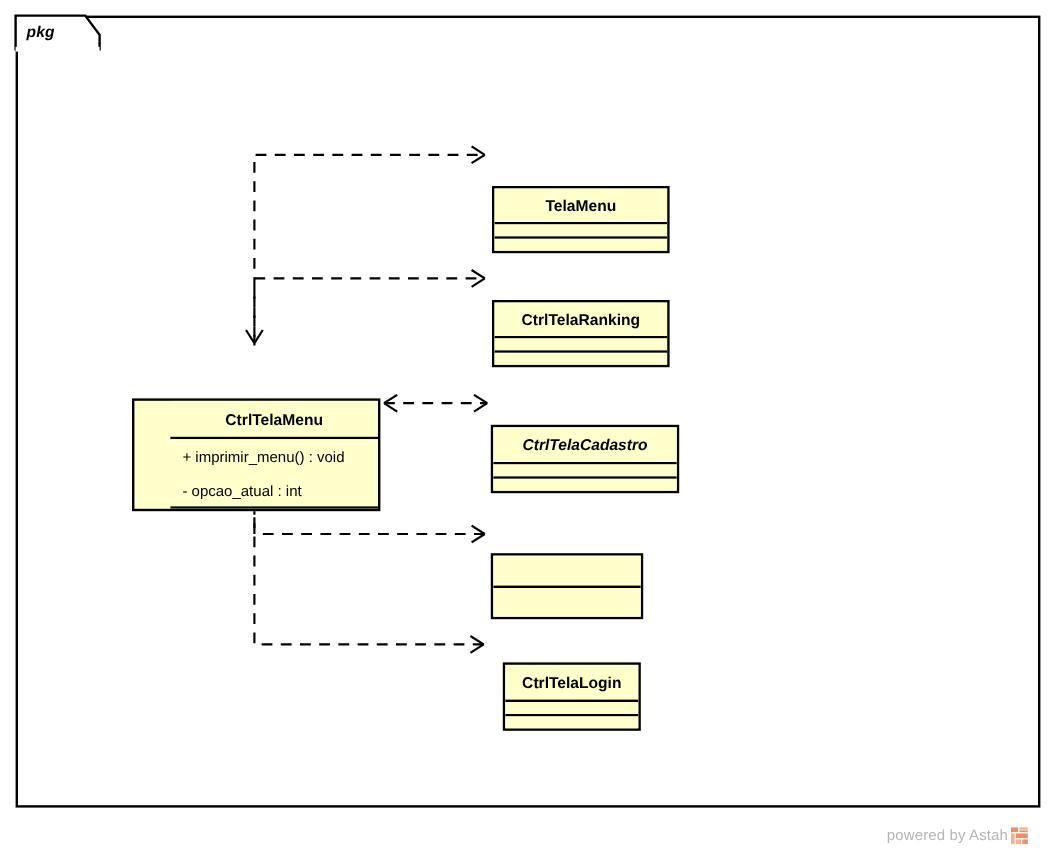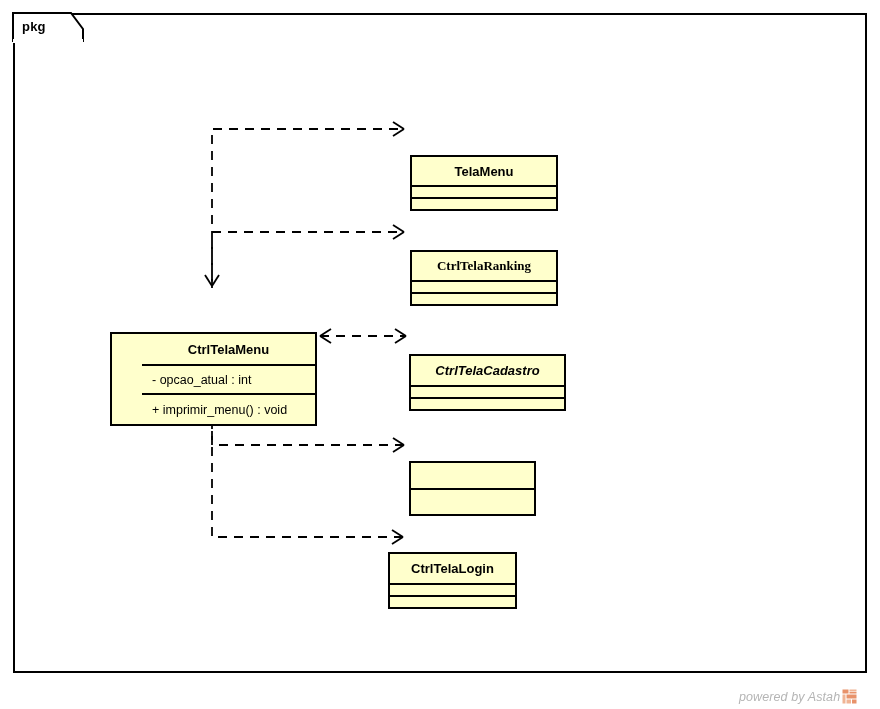--- a/index.html
+++ b/index.html
@@ -32,20 +32,21 @@
     border: 2px solid #000000;
     background: transparent;
   }
   .pkg-tab-label {
     position: absolute;
     font-size: 13px;
     font-weight: bold;
     color: #000000;
     letter-spacing: 0.2px;
     white-space: nowrap;
+    font-style: italic;
   }
 
   
   .uml-class {
     position: absolute;
     box-sizing: border-box;
     border: 2px solid #000000;
     background: #ffffcc;
     display: flex;
     flex-direction: column;
@@ -89,23 +90,21 @@
     top: 0;
     width: 880px;
     height: 709px;
     pointer-events: none;
   }
 
   
   .watermark {
     position: absolute;
     display: flex;
-    align-items: center;
     gap: 2px;
-    font-style: italic;
   }
   .watermark-text {
     font-size: 12.5px;
     color: #b5b5b5;
     white-space: nowrap;
     letter-spacing: 0.1px;
   }
   .watermark-logo {
     width: 15px;
     height: 15px;
@@ -177,40 +176,40 @@
         </g>
       </g>
     </svg>
 
   <div id="class-layer">
       <div class="uml-class" style="left: 410px; top: 111px; width: 148px; height: 56px; background: rgb(255, 255, 204);">
         <div class="uml-name" style="height: 30px; flex: 0 0 30px;">TelaMenu</div>
         <div class="uml-compartment empty divider" style="flex: 1 1 0px;"></div>
         <div class="uml-compartment empty" style="flex: 1 1 0px;"></div>
       </div>
-      <div class="uml-class" style="left: 410px; top: 206px; width: 148px; height: 56px; background: rgb(255, 255, 204); font-family: Liberation Serif, serif;">
+      <div class="uml-class" style="left: 410px; top: 206px; width: 148px; height: 56px; background: rgb(255, 255, 204);">
         <div class="uml-name" style="height: 30px; flex: 0 0 30px;">CtrlTelaRanking</div>
         <div class="uml-compartment empty divider" style="flex: 1 1 0px;"></div>
         <div class="uml-compartment empty" style="flex: 1 1 0px;"></div>
       </div>
       <div class="uml-class" style="left: 110px; top: 288px; width: 207px; height: 94px; background: rgb(255, 255, 204); padding-left: 30px;">
         <div class="uml-name" style="height: 32px; flex: 0 0 32px;">CtrlTelaMenu</div>
+        <div class="uml-compartment" style="flex: 1 1 auto;">+ imprimir_menu() : void</div>
         <div class="uml-compartment divider" style="flex: 0 0 29px;">- opcao_atual : int</div>
-        <div class="uml-compartment" style="flex: 1 1 auto;">+ imprimir_menu() : void</div>
       </div>
       <div class="uml-class" style="left: 409px; top: 310px; width: 157px; height: 57px; background: rgb(255, 255, 204);">
         <div class="uml-name" style="height: 31px; flex: 0 0 31px; font-style: italic;">CtrlTelaCadastro</div>
         <div class="uml-compartment empty divider" style="flex: 1 1 0px;"></div>
         <div class="uml-compartment empty" style="flex: 1 1 0px;"></div>
       </div>
       <div class="uml-class" style="left: 409px; top: 417px; width: 127px; height: 55px; background: rgb(255, 255, 204);">
         <div class="uml-compartment empty divider" style="flex: 1 1 0px;"></div>
         <div class="uml-compartment empty" style="flex: 1 1 0px;"></div>
       </div>
-      <div class="uml-class" style="left: 388px; top: 508px; width: 129px; height: 57px; background: rgb(255, 255, 204);">
+      <div class="uml-class" style="left: 419px; top: 508px; width: 115px; height: 57px; background: rgb(255, 255, 204);">
         <div class="uml-name" style="height: 31px; flex: 0 0 31px;">CtrlTelaLogin</div>
         <div class="uml-compartment empty divider" style="flex: 1 1 0px;"></div>
         <div class="uml-compartment empty" style="flex: 1 1 0px;"></div>
       </div>
     </div>
 
   <div class="watermark" id="watermark" style="left: 739px; top: 689px;">
     <span class="watermark-text" style="color: rgb(181, 181, 181);">powered by Astah</span>
     <svg class="watermark-logo" viewBox="0 0 15 15">
       <rect x="0" y="0" width="15" height="15" fill="#ffffff"></rect>

